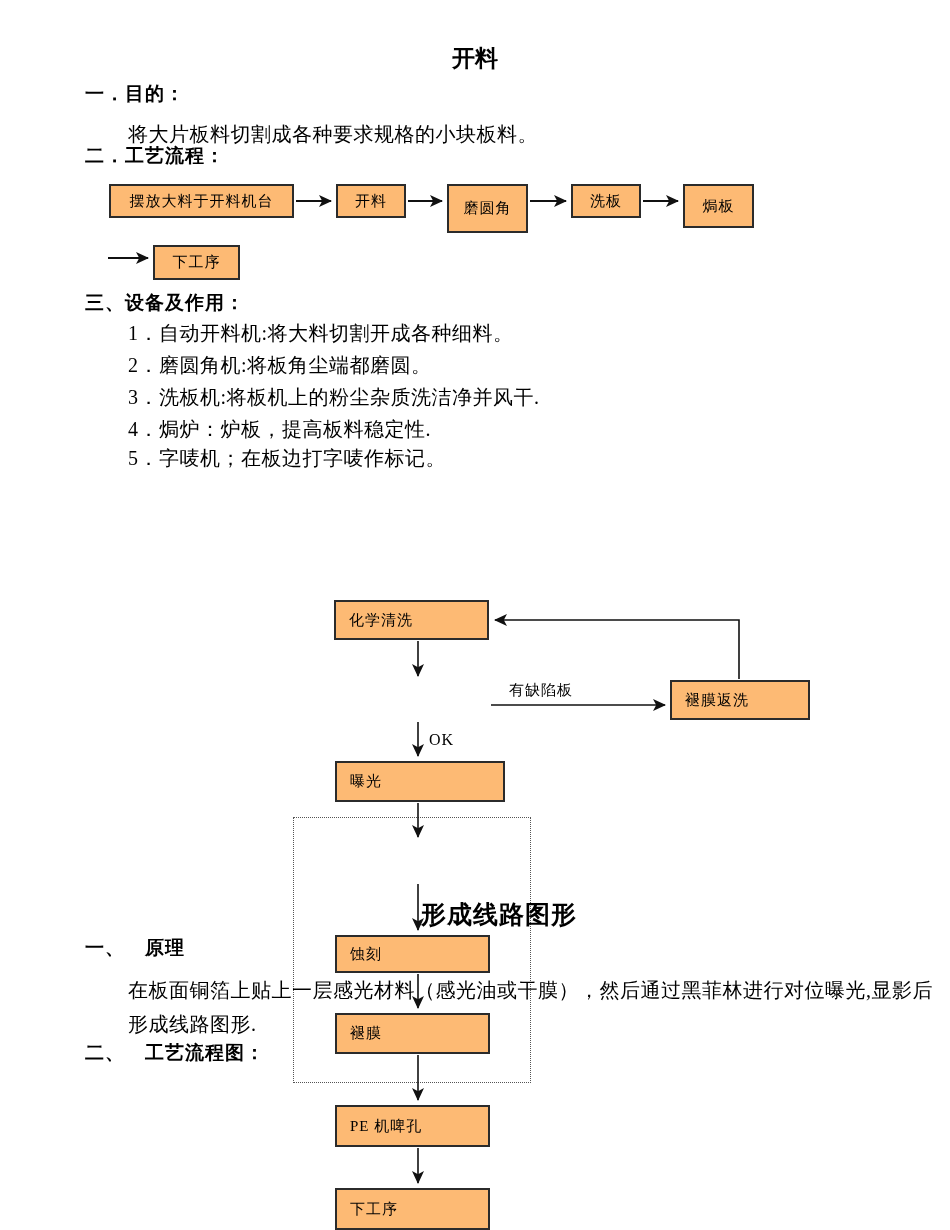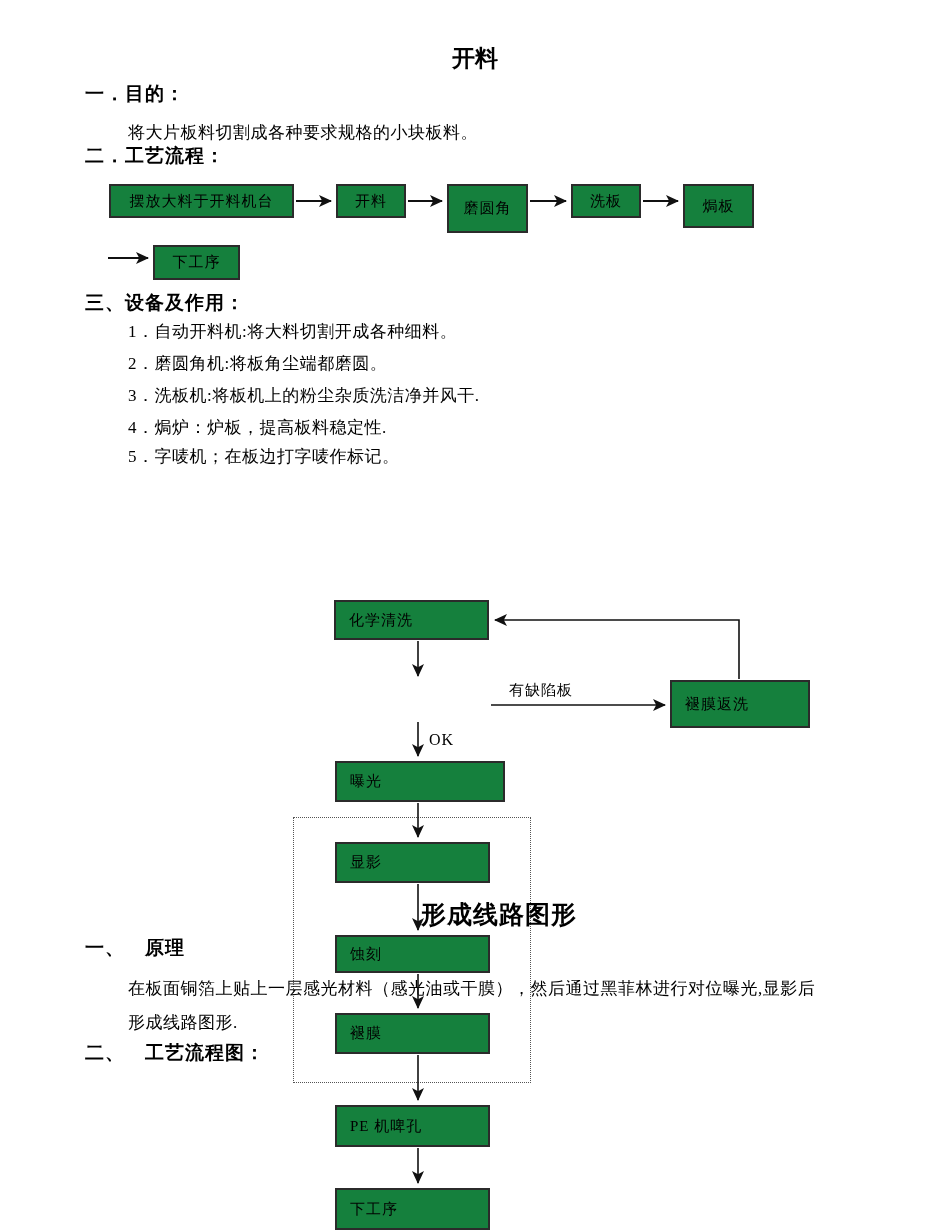--- a/index.html
+++ b/index.html
@@ -21,27 +21,27 @@
   }
   .sec-heading{
     position:absolute;left:85px;
     font-family:"Liberation Sans","DejaVu Sans",sans-serif;
     font-weight:bold;font-size:19px;line-height:1.2;
     letter-spacing:1px;
     z-index:2;white-space:pre;
   }
   .body-text{
     position:absolute;
-    font-size:17px;line-height:1.25;
+    font-size:20px;line-height:1.25;
     letter-spacing:0.5px;
     z-index:2;white-space:pre;
   }
   .fbox{
     position:absolute;
-    border:2px solid #2b2b2b;background:#15803d;
+    border:2px solid #2b2b2b;background:#fdba74;
     display:flex;align-items:center;justify-content:center;
     font-size:15px;letter-spacing:1px;
     box-sizing:border-box;z-index:3;
   }
   .fbox.left{justify-content:flex-start;padding-left:13px;}
   .dashed-region{
     position:absolute;left:293px;top:817px;width:238px;height:266px;
     border:1.5px dotted #555;box-sizing:border-box;
     z-index:1;background:transparent;
   }
@@ -87,23 +87,22 @@
   <div class="dashed-region"></div>
 
   <div class="big-title">形成线路图形</div>
 
   <div class="sec-heading" style="top:937px">一、　原理</div>
   <div class="body-text" style="left:128px;top:978px">在板面铜箔上贴上一层感光材料（感光油或干膜），然后通过黑菲林进行对位曝光,显影后</div>
   <div class="body-text" style="left:128px;top:1012px">形成线路图形.</div>
   <div class="sec-heading" style="top:1042px">二、　工艺流程图：</div>
 
   <div class="fbox left" style="left:334px;top:600px;width:155px;height:40px">化学清洗</div>
-  <div class="fbox left" style="left:670px;top:680px;width:140px;height:48px">褪膜返洗</div>
+  <div class="fbox left" style="left:670px;top:680px;width:140px;height:40px">褪膜返洗</div>
   <div class="fbox left" style="left:335px;top:761px;width:170px;height:41px">曝光</div>
-  <div class="fbox left" style="left:335px;top:842px;width:155px;height:41px">显影</div>
   <div class="fbox left" style="left:335px;top:935px;width:155px;height:38px">蚀刻</div>
   <div class="fbox left" style="left:335px;top:1013px;width:155px;height:41px">褪膜</div>
   <div class="fbox left" style="left:335px;top:1105px;width:155px;height:42px">PE 机啤孔</div>
   <div class="fbox left" style="left:335px;top:1188px;width:155px;height:42px">下工序</div>
 
   <div class="flow-label" style="left:509px;top:681px">有缺陷板</div>
   <div class="flow-label" style="left:429px;top:731px;font-size:16px">OK</div>
 
   <svg class="overlay" width="950" height="1230">
     <defs>

